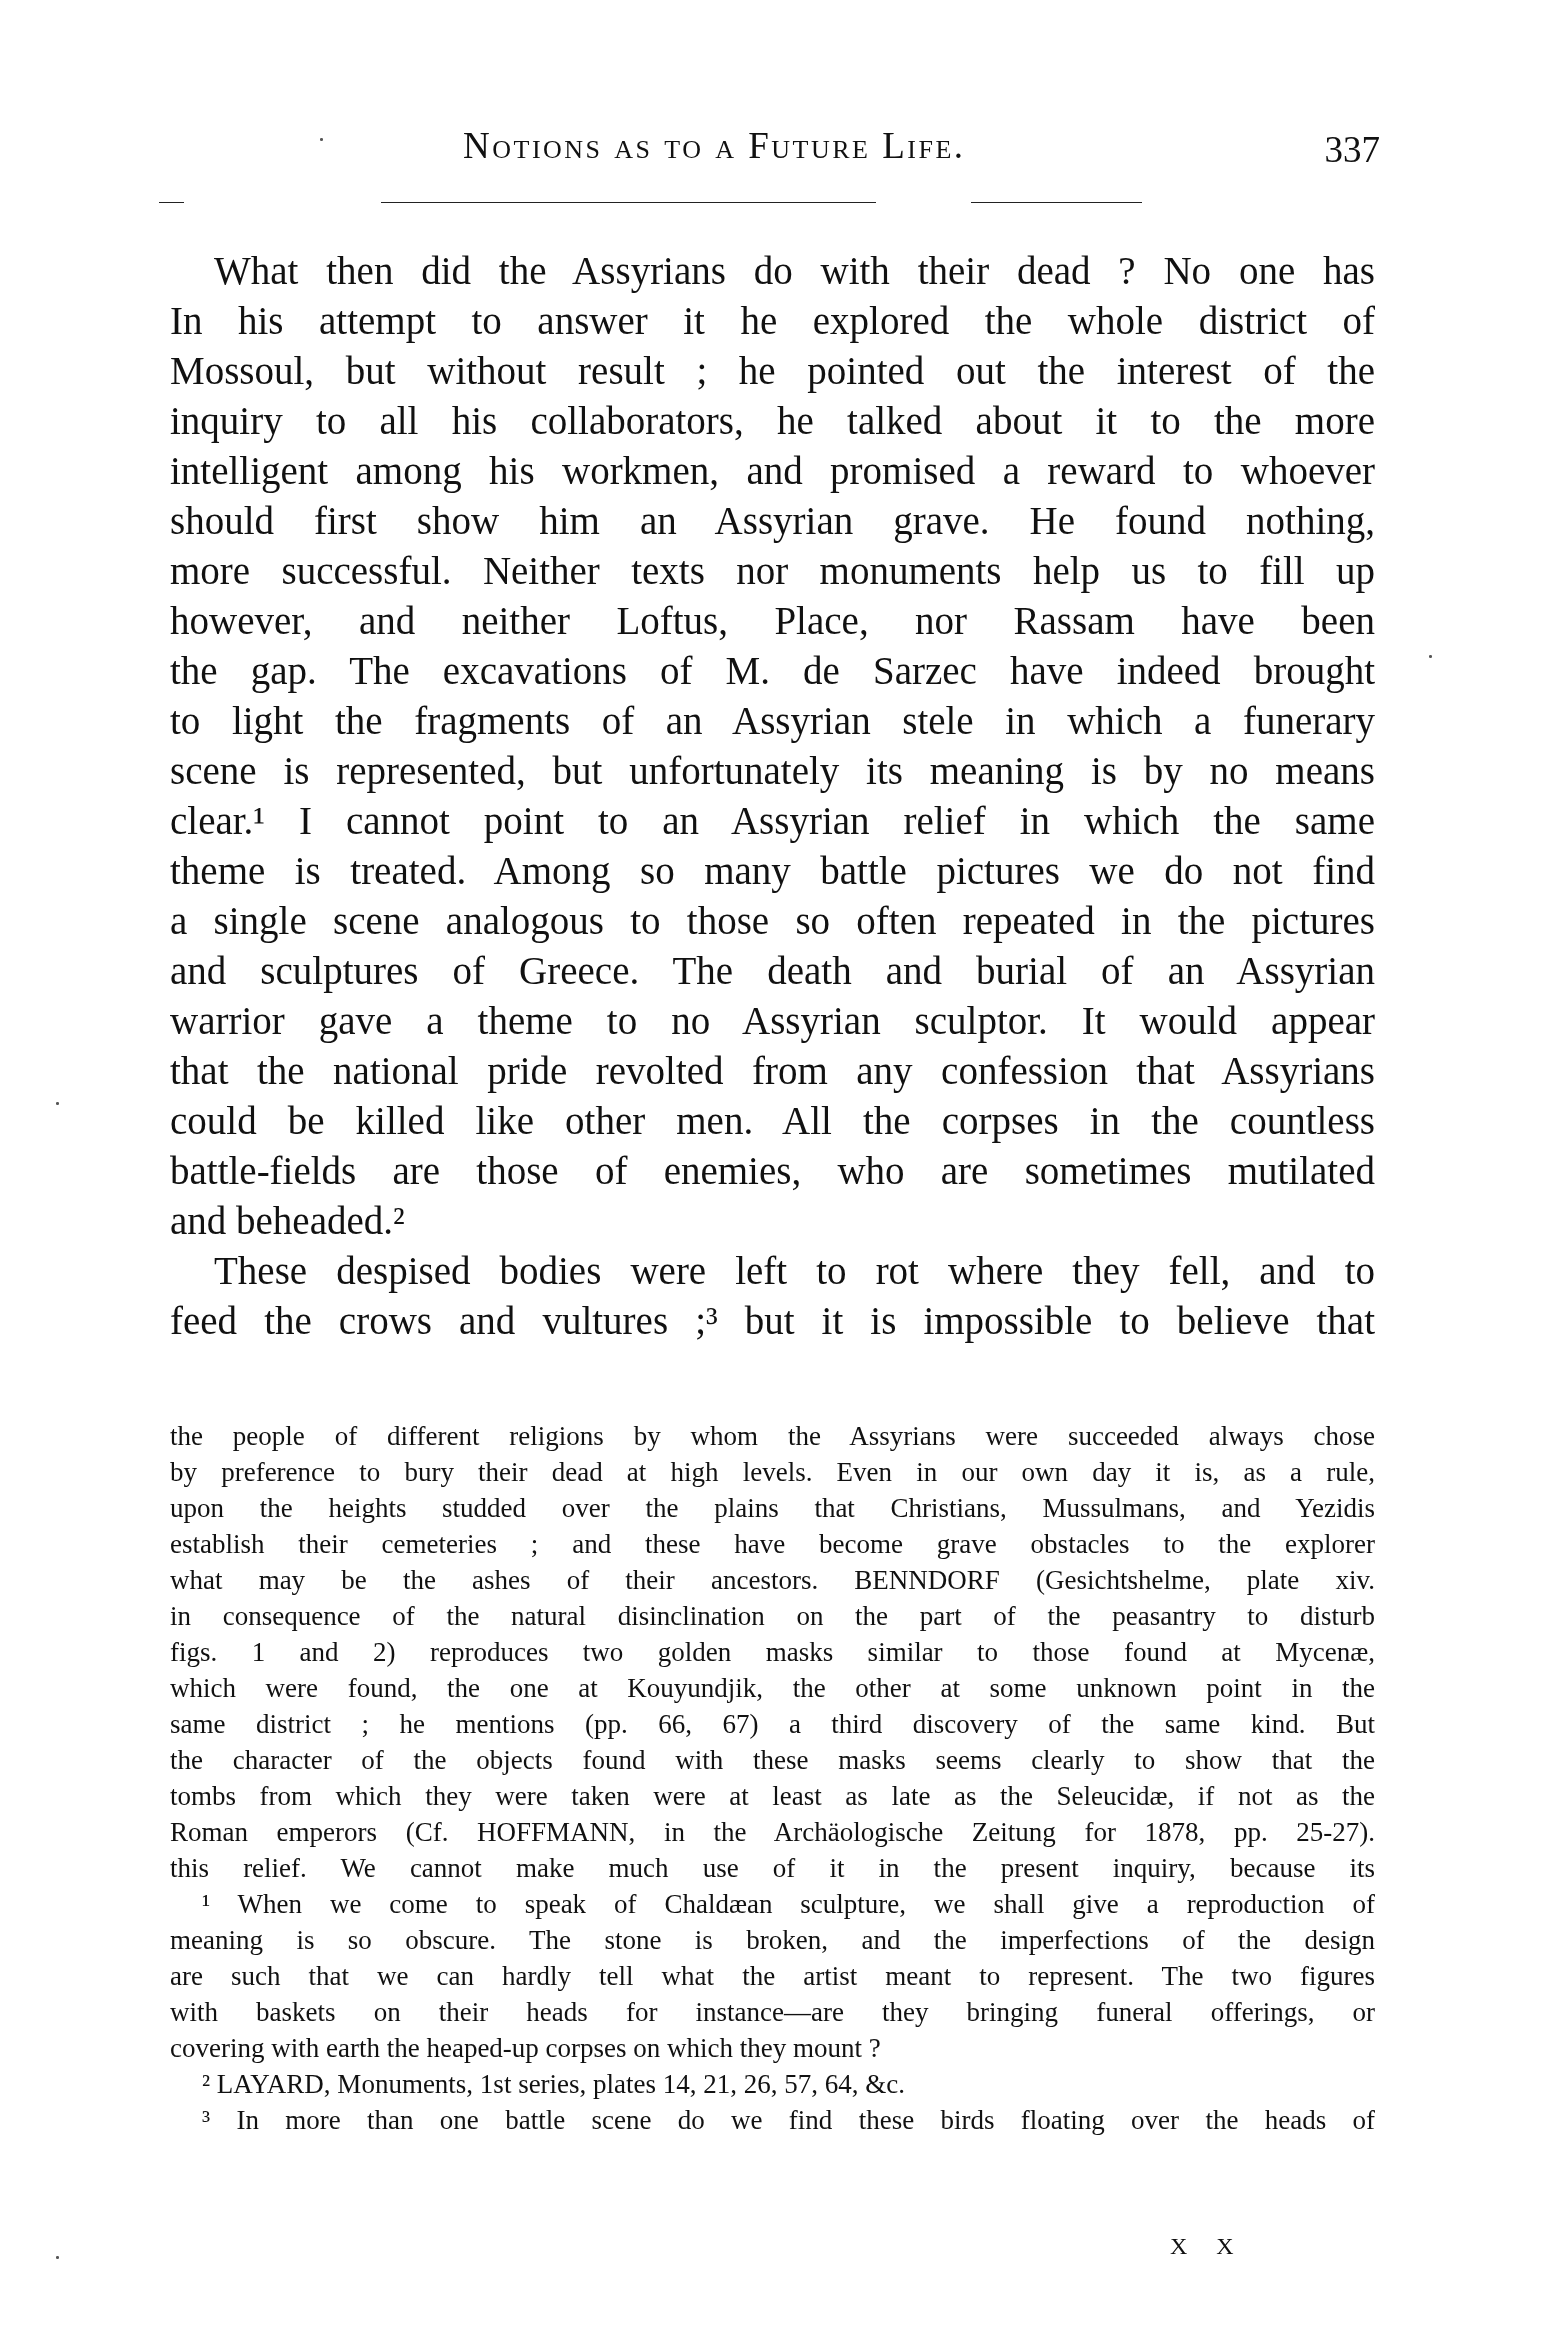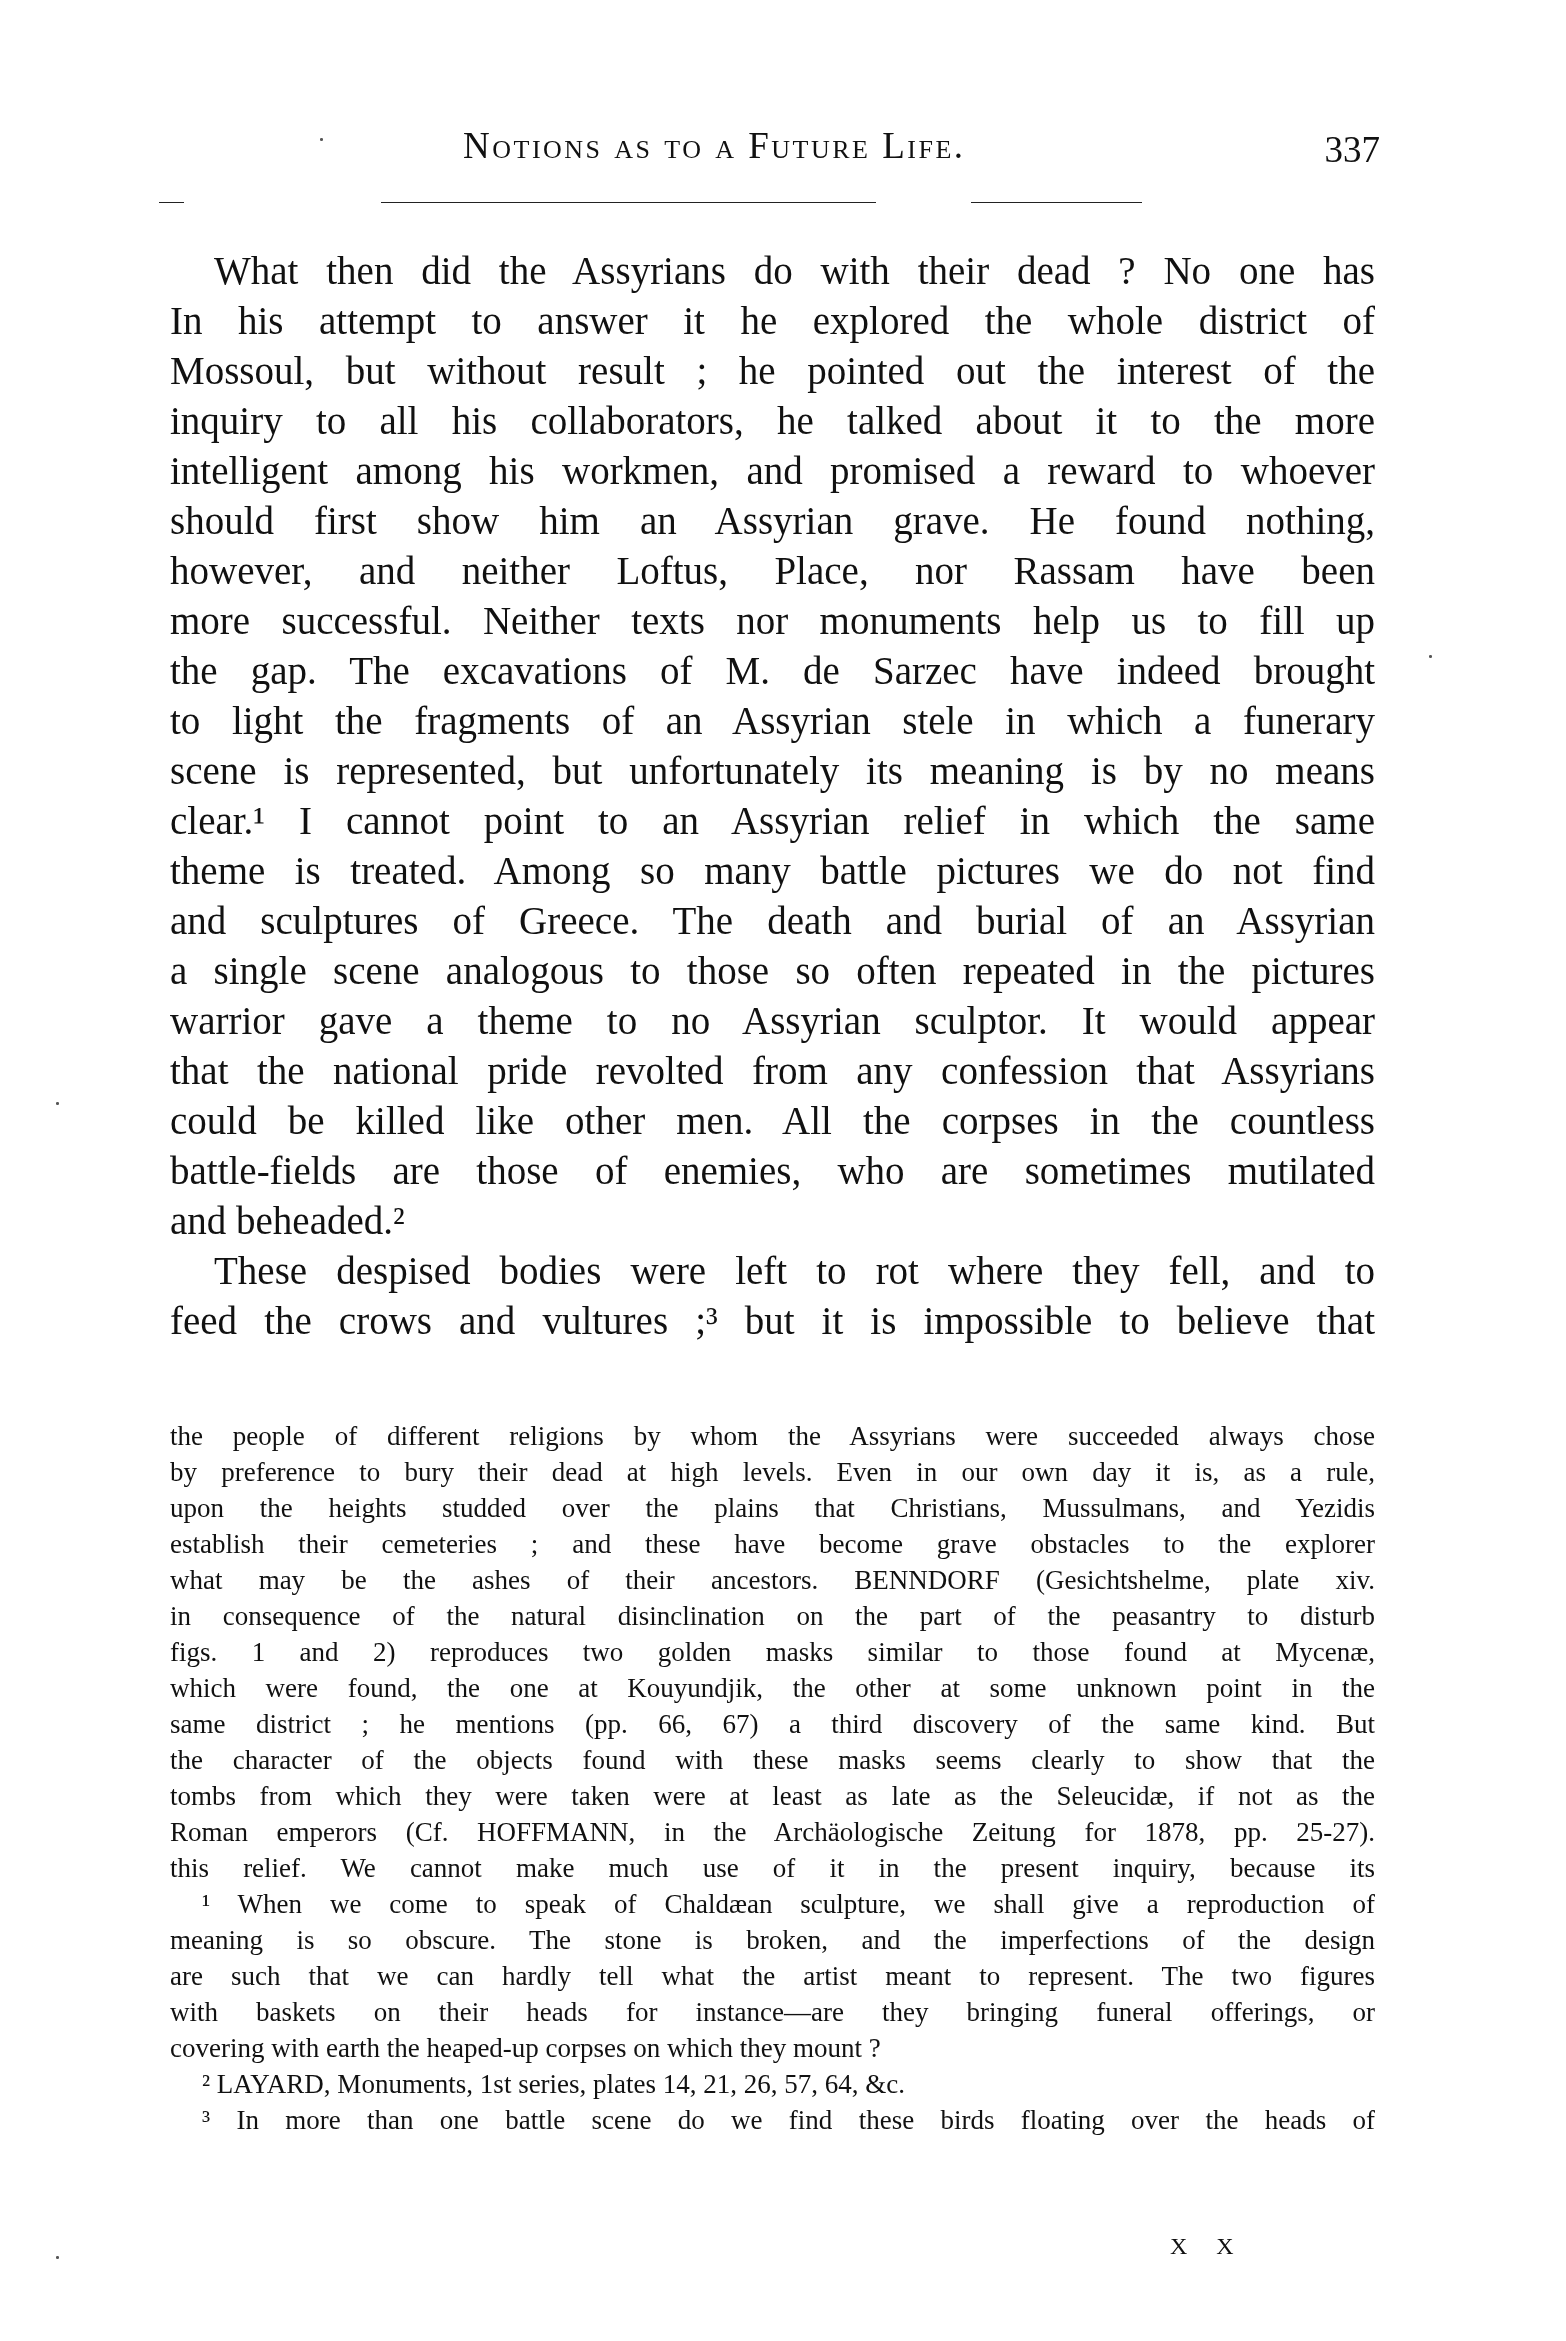--- a/index.html
+++ b/index.html
@@ -30,29 +30,29 @@
 <div class="rule" style="left:381px;top:202px;width:495px;"></div>
 <div class="rule" style="left:971px;top:202px;width:171px;height:0.6px;"></div>
 
 <div class="body-text">
   <div class="line indent">What then did the Assyrians do with their dead ?   No one has</div>
   <div class="line">In his attempt to answer it he explored the whole district of</div>
   <div class="line">Mossoul, but without result ; he pointed out the interest of the</div>
   <div class="line">inquiry to all his collaborators, he talked about it to the more</div>
   <div class="line">intelligent among his workmen, and promised a reward to whoever</div>
   <div class="line">should first show him an Assyrian grave.  He found nothing,</div>
+  <div class="line">more successful.  Neither texts nor monuments help us to fill up</div>
   <div class="line">however, and neither Loftus, Place, nor Rassam have been</div>
-  <div class="line">more successful.  Neither texts nor monuments help us to fill up</div>
   <div class="line">the gap.  The excavations of M. de Sarzec have indeed brought</div>
   <div class="line">to light the fragments of an Assyrian stele in which a funerary</div>
   <div class="line">scene is represented, but unfortunately its meaning is by no means</div>
   <div class="line">clear.¹  I cannot point to an Assyrian relief in which the same</div>
   <div class="line">theme is treated.  Among so many battle pictures we do not find</div>
+  <div class="line">a single scene analogous to those so often repeated in the pictures</div>
   <div class="line">and sculptures of Greece.  The death and burial of an Assyrian</div>
-  <div class="line">a single scene analogous to those so often repeated in the pictures</div>
   <div class="line">warrior gave a theme to no Assyrian sculptor.  It would appear</div>
   <div class="line">that the national pride revolted from any confession that Assyrians</div>
   <div class="line">could be killed like other men.  All the corpses in the countless</div>
   <div class="line">battle-fields are those of enemies, who are sometimes mutilated</div>
   <div class="line last">and beheaded.²</div>
   <div class="line indent">These despised bodies were left to rot where they fell, and to</div>
   <div class="line">feed the crows and vultures ;³ but it is impossible to believe that</div>
 </div>
 
 <div class="footnotes">

